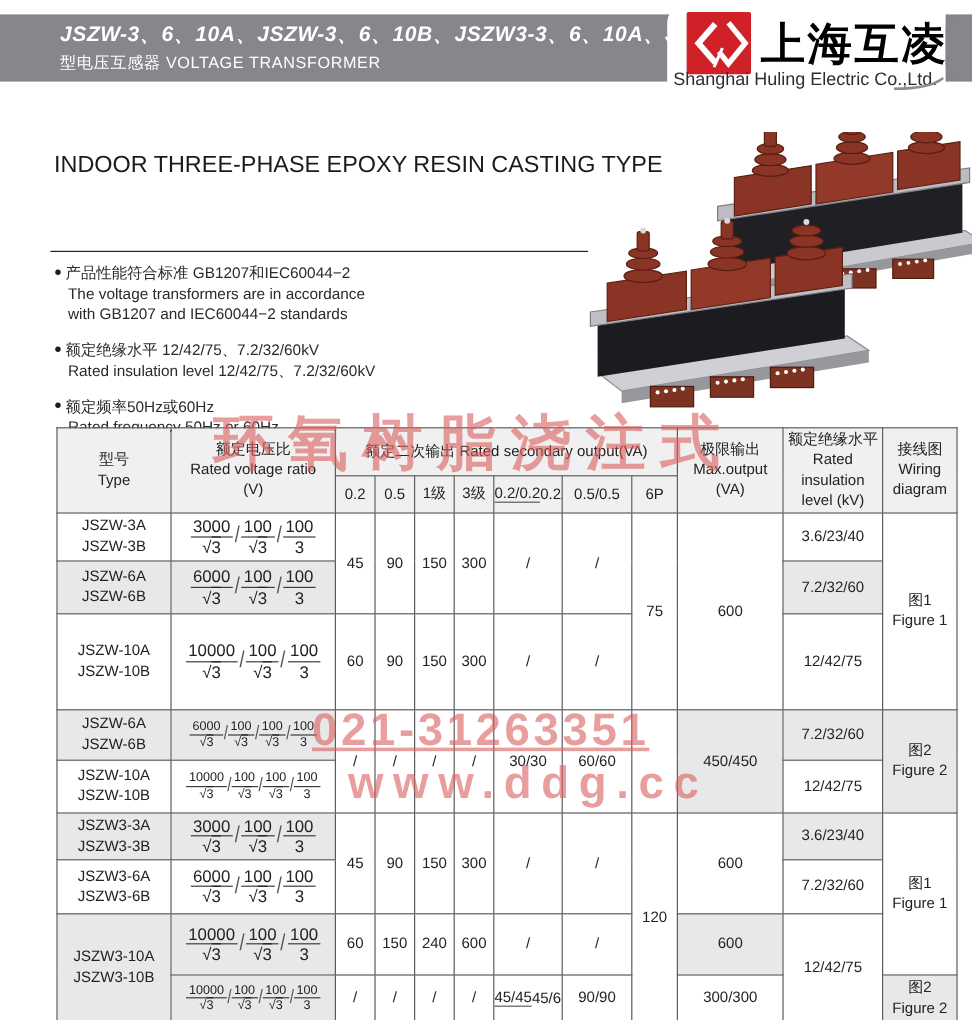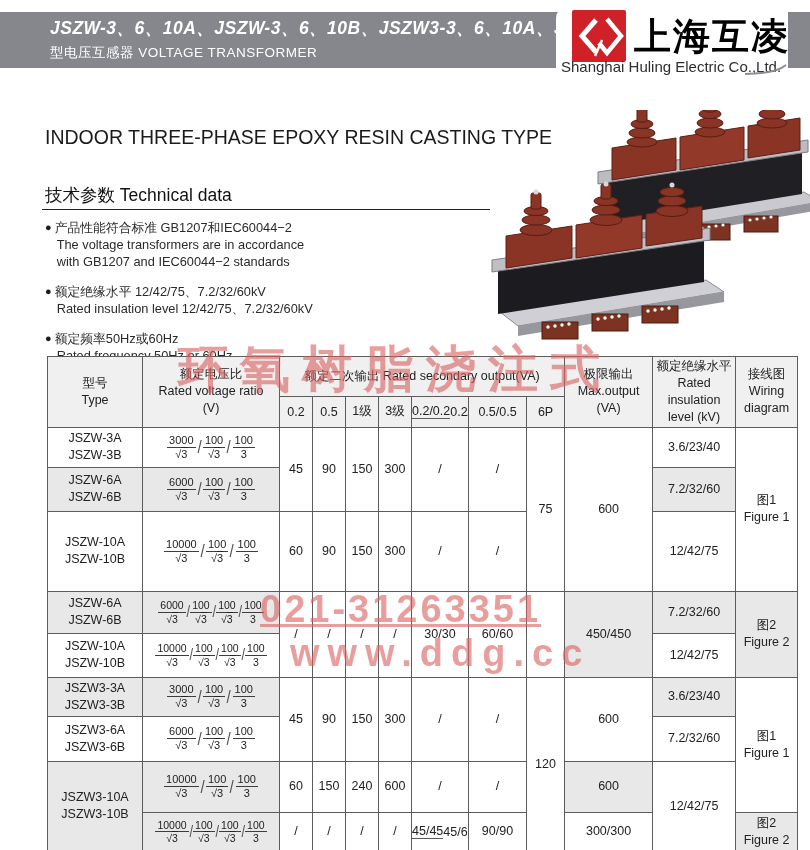--- a/index.html
+++ b/index.html
@@ -47,21 +47,21 @@
   
   .table-wrap{position:absolute;left:47px;top:356px;width:723px;}
   table.spec{border-collapse:collapse;table-layout:fixed;width:723px;
              border:1px solid #4a4a4a;border-bottom:2px solid #333;}
   table.spec td,table.spec th{border:1px solid #5c5c5c;text-align:center;vertical-align:middle;
              font-size:12.5px;font-weight:normal;color:#222;padding:1px 1px;background:#fff;overflow:hidden;}
   table.spec th{background:#f0f0f0;}
   table.spec td.shade{background:#e8e8e8;}
   .cell-line{line-height:1.35;}
   
-  .fr{display:inline-block;vertical-align:middle;text-align:center;line-height:1.15;font-size:11px;}
+  .fr{display:inline-block;vertical-align:middle;text-align:center;line-height:1.15;font-size:14px;}
   .fr .n{display:block;border-bottom:1px solid #3d3d3d;padding:0 2px 0 2px;}
   .fr .d{display:block;}
   .fsl{display:inline-block;vertical-align:middle;font-size:19px;font-weight:300;color:#555;
        margin:0 1px;transform:scaleX(.8);}
   .ratio4 .fr{font-size:10.5px;}
   .ratio4 .fsl{font-size:16px;margin:0 0;}
   .ov{text-decoration:overline;}
   
   .split{display:flex;flex-direction:row;height:100%;justify-content:stretch;}
   .split .a{border-bottom:1px solid #5c5c5c;flex:1;display:flex;align-items:center;justify-content:center;}
@@ -86,21 +86,20 @@
     <path d="M35 9 L49 26 L35 43 L27 33" fill="none" stroke="#fff" stroke-width="4.5"></path>
     <path d="M30 30 L23 46" stroke="#fff" stroke-width="2.5"></path>
   </svg>
   <div class="logo-cn">上海互凌</div>
   <div class="logo-en">Shanghai Huling Electric Co.,Ltd.</div>
   <svg class="logo-swoosh" viewBox="0 0 42 12">
     <path d="M0 10 Q30 10 41 1" fill="none" stroke="#8d8d94" stroke-width="2"></path>
   </svg>
 
   <div class="title-en">INDOOR THREE-PHASE EPOXY RESIN CASTING TYPE</div>
-  <div class="tech-heading">技术参数  Technical data</div>
   <div class="tech-underline"></div>
 
   <div class="bullets" id="bullets">
       <div class="bullet">
         <span class="dot">●</span>
         <div>
           <div class="ln">产品性能符合标准 GB1207和IEC60044−2</div>
           <div class="ln en">The voltage transformers are in accordance</div>
           <div class="ln en">with GB1207 and IEC60044−2 standards</div>
         </div>

